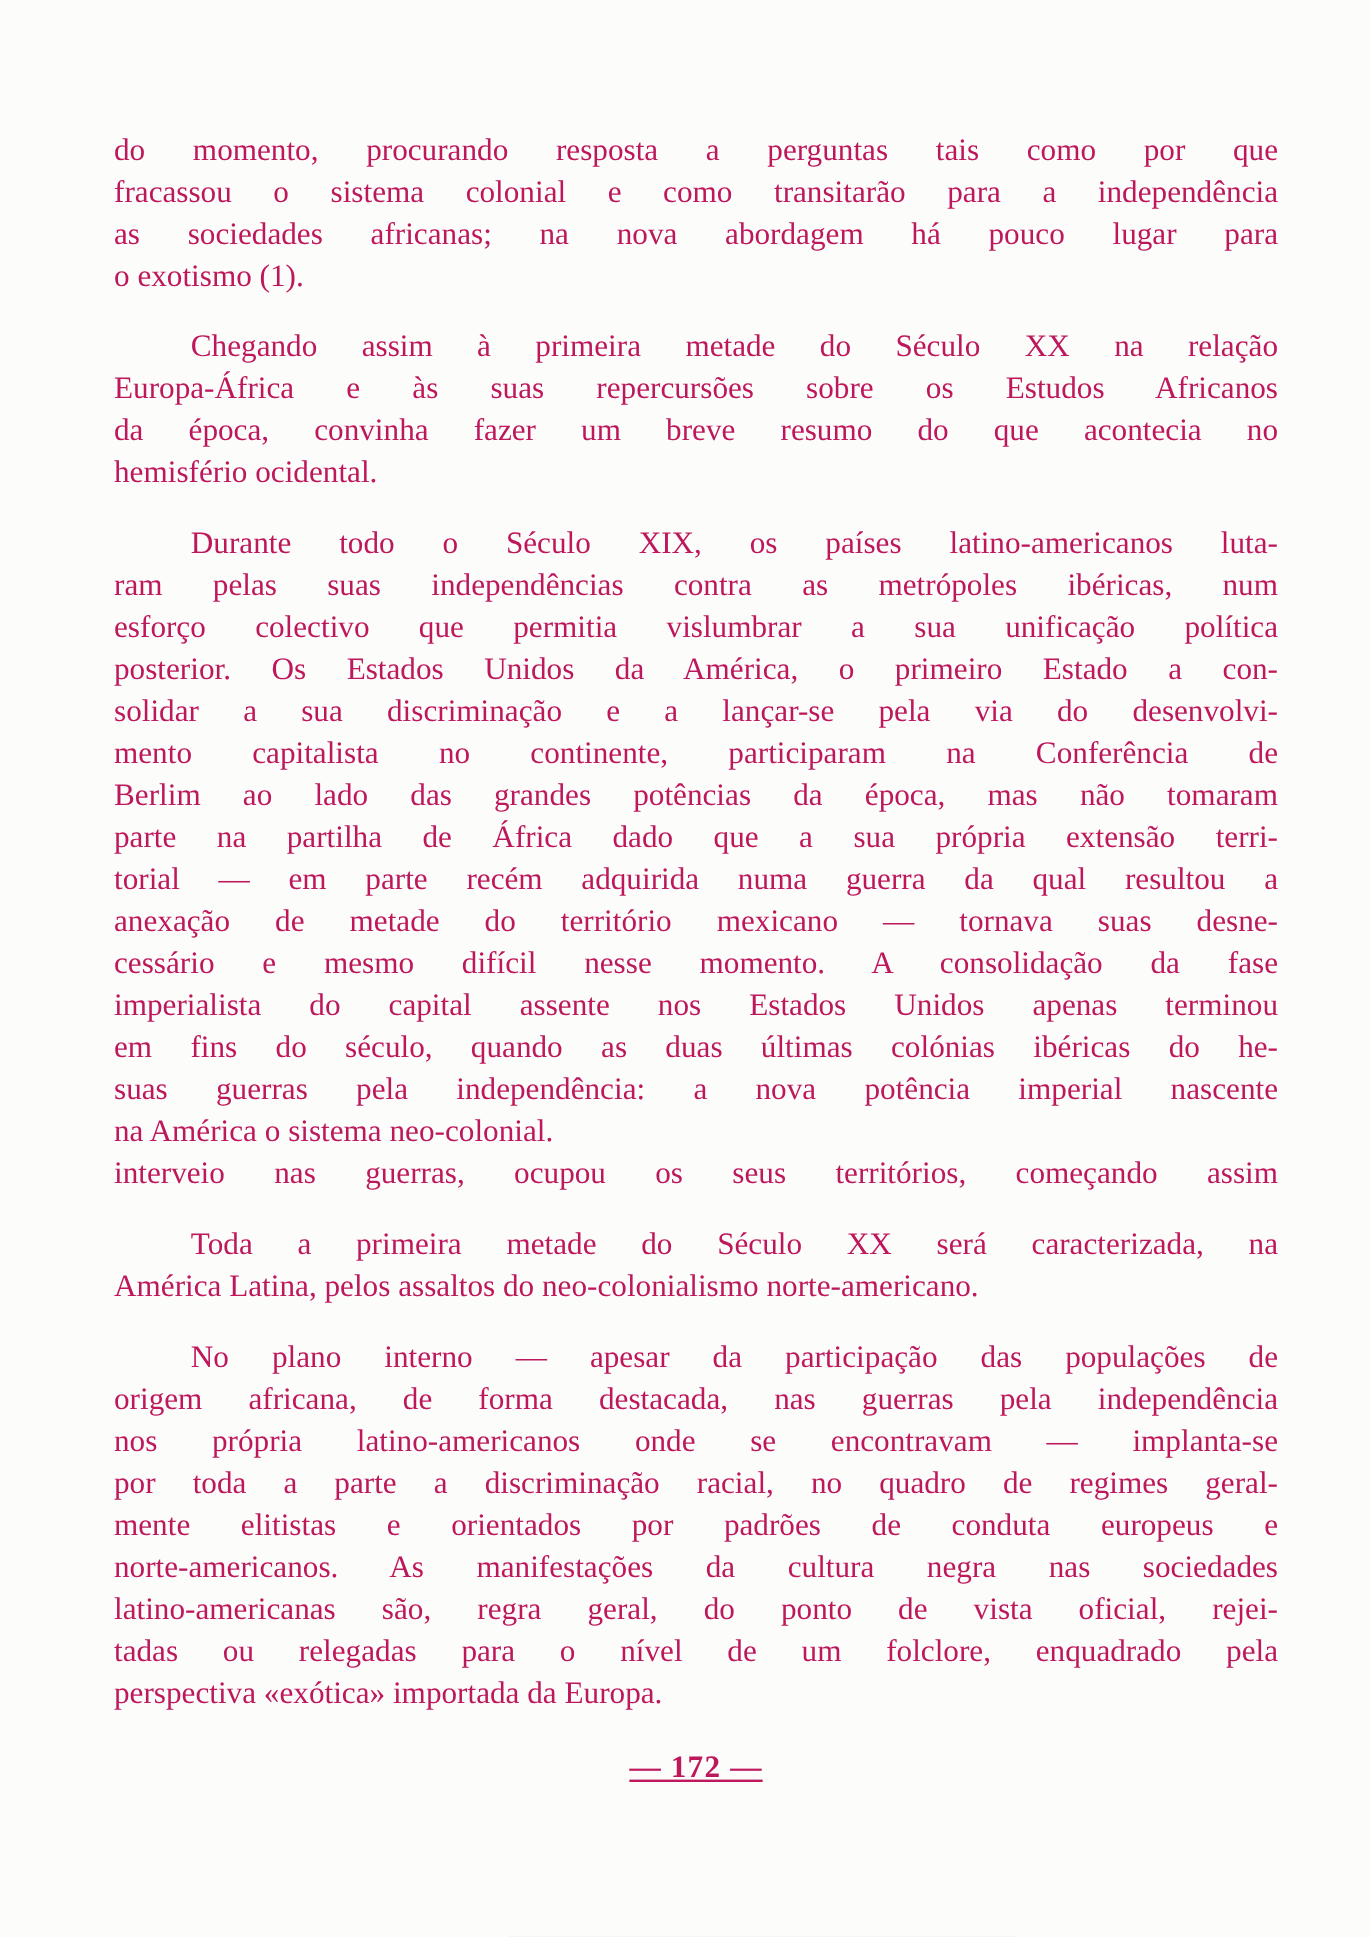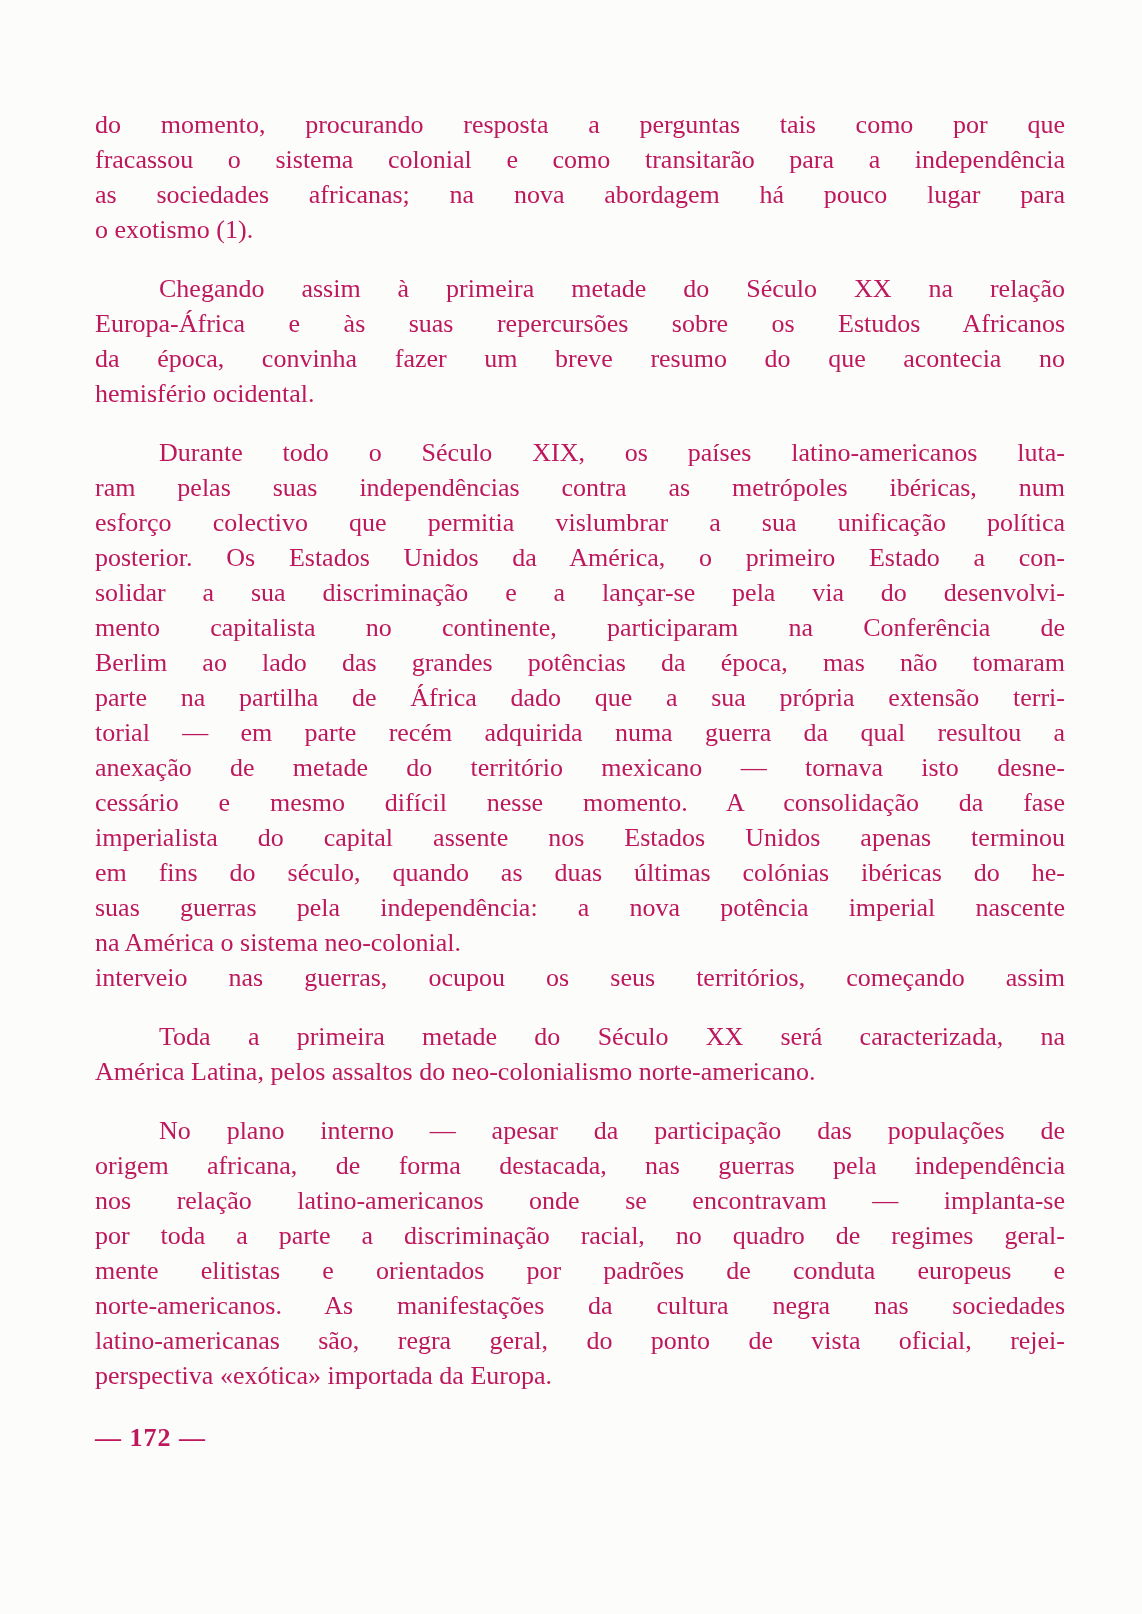--- a/index.html
+++ b/index.html
@@ -34,22 +34,24 @@
   }
   .line.last-line {
     text-align-last: left;
   }
   .line.first-indent {
     padding-left: 64px;
   }
   .footer {
     margin-top: 27px;
     width: 970px;
+    text-align: center;
     font-weight: bold;
     letter-spacing: 1px;
+    text-decoration: underline;
   }
 </style>
 </head>
 <body>
 
 <div class="page">
   <div class="text-block">
       <div class="paragraph">
         <div class="line">do momento, procurando resposta a perguntas tais como por que</div>
         <div class="line">fracassou o sistema colonial e como transitarão para a independência</div>
@@ -65,39 +67,40 @@
       <div class="paragraph">
         <div class="line first-indent">Durante todo o Século XIX, os países latino-americanos luta-</div>
         <div class="line">ram pelas suas independências contra as metrópoles ibéricas, num</div>
         <div class="line">esforço colectivo que permitia vislumbrar a sua unificação política</div>
         <div class="line">posterior. Os Estados Unidos da América, o primeiro Estado a con-</div>
         <div class="line">solidar a sua discriminação e a lançar-se pela via do desenvolvi-</div>
         <div class="line">mento capitalista no continente, participaram na Conferência de</div>
         <div class="line">Berlim ao lado das grandes potências da época, mas não tomaram</div>
         <div class="line">parte na partilha de África dado que a sua própria extensão terri-</div>
         <div class="line">torial — em parte recém adquirida numa guerra da qual resultou a</div>
-        <div class="line">anexação de metade do território mexicano — tornava isto desne-</div>
+        <div class="line">anexação de metade do território mexicano — tornava suas desne-</div>
         <div class="line">cessário e mesmo difícil nesse momento. A consolidação da fase</div>
         <div class="line">imperialista do capital assente nos Estados Unidos apenas terminou</div>
         <div class="line">em fins do século, quando as duas últimas colónias ibéricas do he-</div>
         <div class="line">suas guerras pela independência: a nova potência imperial nascente</div>
         <div class="line last-line">na América o sistema neo-colonial.</div>
         <div class="line">interveio nas guerras, ocupou os seus territórios, começando assim</div>
       </div>
       <div class="paragraph">
         <div class="line first-indent">Toda a primeira metade do Século XX será caracterizada, na</div>
         <div class="line last-line">América Latina, pelos assaltos do neo-colonialismo norte-americano.</div>
       </div>
       <div class="paragraph">
         <div class="line first-indent">No plano interno — apesar da participação das populações de</div>
         <div class="line">origem africana, de forma destacada, nas guerras pela independência</div>
-        <div class="line">nos relação latino-americanos onde se encontravam — implanta-se</div>
+        <div class="line">nos própria latino-americanos onde se encontravam — implanta-se</div>
         <div class="line">por toda a parte a discriminação racial, no quadro de regimes geral-</div>
         <div class="line">mente elitistas e orientados por padrões de conduta europeus e</div>
         <div class="line">norte-americanos. As manifestações da cultura negra nas sociedades</div>
         <div class="line">latino-americanas são, regra geral, do ponto de vista oficial, rejei-</div>
+        <div class="line">tadas ou relegadas para o nível de um folclore, enquadrado pela</div>
         <div class="line last-line">perspectiva «exótica» importada da Europa.</div>
       </div>
     </div>
   <div class="footer">
     <span>— 172 —</span>
   </div>
 </div>
 
 </body></html>

